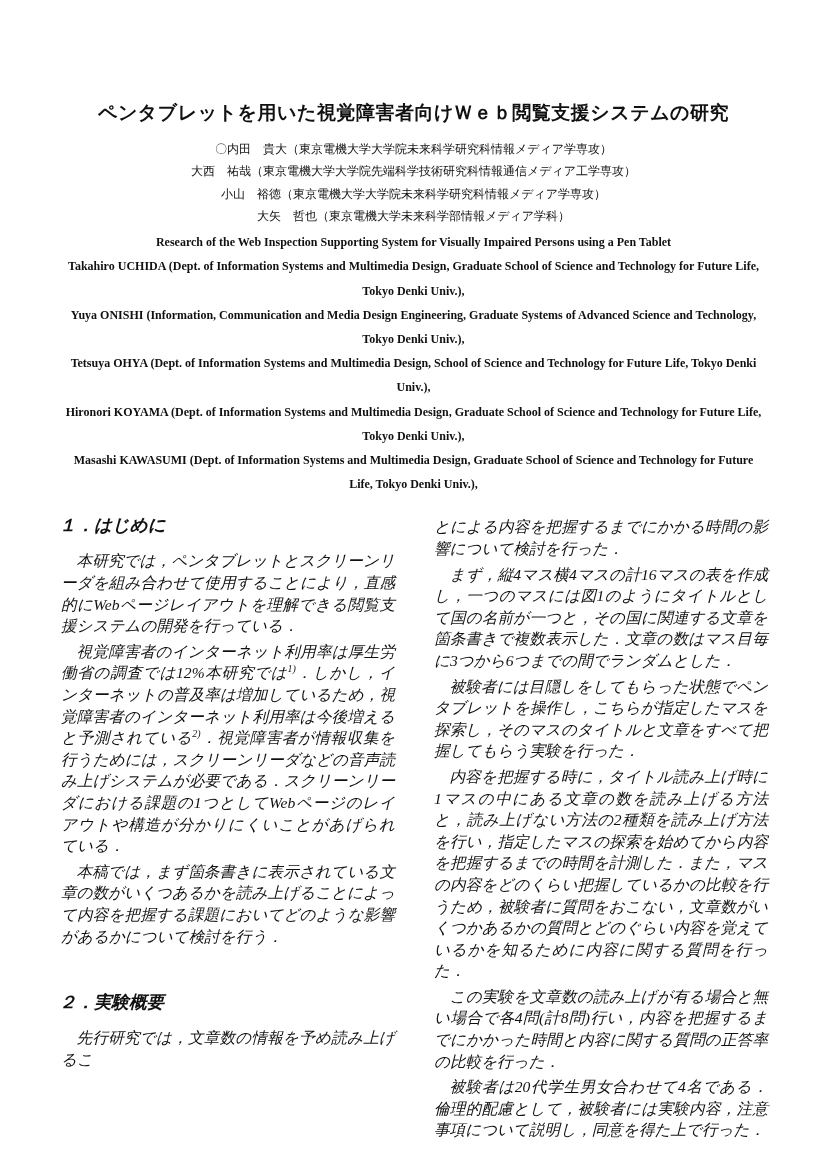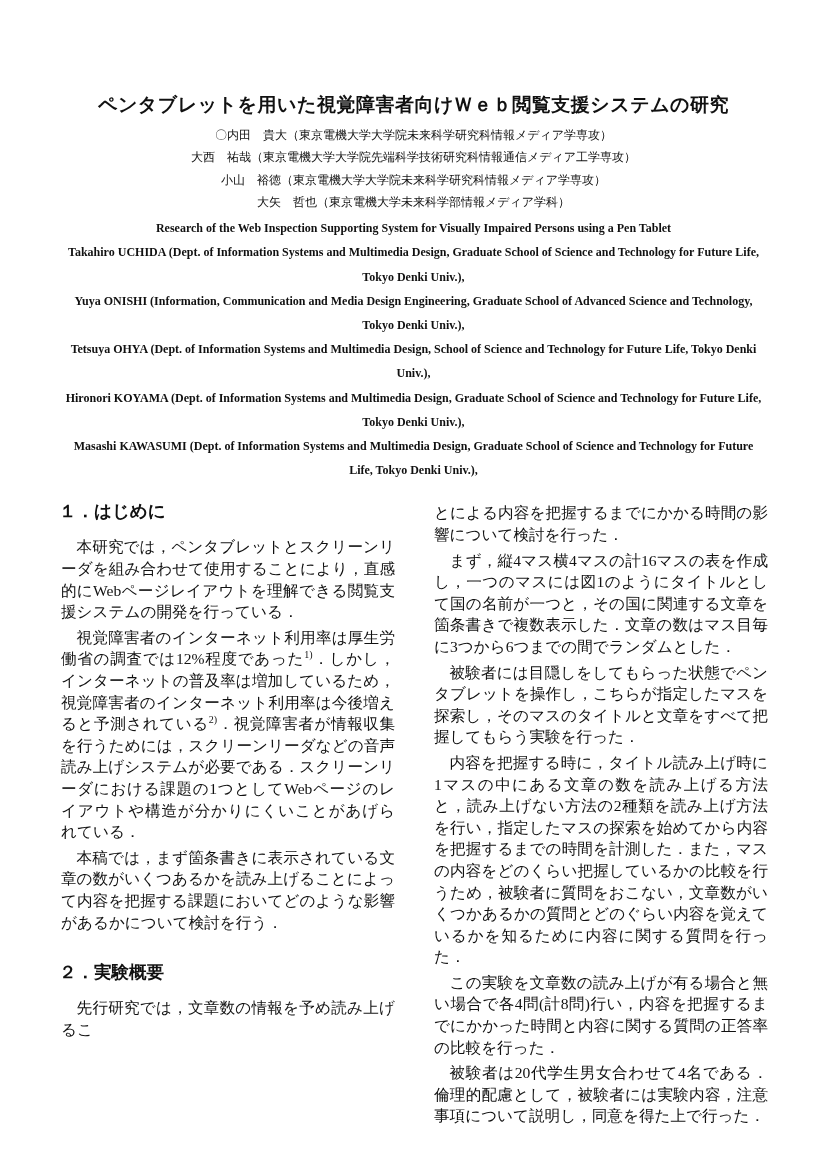--- a/index.html
+++ b/index.html
@@ -8,21 +8,21 @@
     height: 1170px;
     background: #ffffff;
     color: #111111;
     font-family: "Liberation Serif", serif;
     overflow: hidden;
   }
   .page { padding-top: 88px; }
 
   
   .jp-title {
-    margin: 4px;
+    margin: 12px;
     font-family: "Liberation Sans", sans-serif;
     font-weight: bold;
     font-size: 19px;
     line-height: 26px;
     text-align: center;
     letter-spacing: 0.5px;
   }
 
   
   .jp-authors { margin-top: 6px; }
@@ -45,33 +45,34 @@
     line-height: 24.2px;
     text-align: center;
   }
 
   
   .columns {
     display: flex;
     gap: 31px;
     padding: 16px 55px 0 57px;
     box-sizing: border-box;
+    font-style: italic;
   }
   .col {
     width: 345px;
     font-family: "Liberation Serif", serif;
   }
   .col h2 {
     font-family: "Liberation Sans", sans-serif;
     font-weight: bold;
     font-size: 17.5px;
     line-height: 26px;
     margin: 0 0 12px 2px;
   }
-  .col h2.second { margin-top: 26px; }
+  .col h2.second { margin-top: 42px; }
   .col p {
     margin: 4px;
     font-size: 15.6px;
     line-height: 21.6px;
     text-align: justify;
     text-indent: 1em;
   }
   .col p.cont { text-indent: 0; }
   sup.ref {
     font-size: 10px;
@@ -89,34 +90,34 @@
   <div class="jp-authors">
     <div class="jp-author">〇内田　貴大（東京電機大学大学院未来科学研究科情報メディア学専攻）</div>
     <div class="jp-author">大西　祐哉（東京電機大学大学院先端科学技術研究科情報通信メディア工学専攻）</div>
     <div class="jp-author">小山　裕徳（東京電機大学大学院未来科学研究科情報メディア学専攻）</div>
     <div class="jp-author">大矢　哲也（東京電機大学未来科学部情報メディア学科）</div>
   </div>
 
   <div class="en-block">
     <div class="en-line">Research of the Web Inspection Supporting System for Visually Impaired Persons using a Pen Tablet</div>
     <div class="en-line">Takahiro UCHIDA (Dept. of Information Systems and Multimedia Design, Graduate School of Science and Technology for Future Life, Tokyo Denki Univ.),</div>
-    <div class="en-line">Yuya ONISHI (Information, Communication and Media Design Engineering, Graduate School of Advanced Science and Technology, Tokyo Denki Univ.),</div>
+    <div class="en-line">Yuya ONISHI (Information, Communication and Media Design Engineering, Graduate Systems of Advanced Science and Technology, Tokyo Denki Univ.),</div>
     <div class="en-line">Tetsuya OHYA (Dept. of Information Systems and Multimedia Design, School of Science and Technology for Future Life, Tokyo Denki Univ.),</div>
     <div class="en-line">Hironori KOYAMA (Dept. of Information Systems and Multimedia Design, Graduate School of Science and Technology for Future Life, Tokyo Denki Univ.),</div>
     <div class="en-line">Masashi KAWASUMI (Dept. of Information Systems and Multimedia Design, Graduate School of Science and Technology for Future Life, Tokyo Denki Univ.),</div>
   </div>
 
   <div class="columns">
 
     <div class="col">
       <h2>１．はじめに</h2>
 
       <p>本研究では，ペンタブレットとスクリーンリーダを組み合わせて使用することにより，直感的にWebページレイアウトを理解できる閲覧支援システムの開発を行っている．</p>
 
-      <p><span>視覚障害者のインターネット利用率は厚生労働省の調査では12%程度であった</span><sup class="ref">1)</sup><span>．しかし，インターネットの普及率は増加しているため，視覚障害者のインターネット利用率は今後増えると予測されている</span><sup class="ref">2)</sup><span>．視覚障害者が情報収集を行うためには，スクリーンリーダなどの音声読み上げシステムが必要である．スクリーンリーダにおける課題の1つとしてWebページのレイアウトや構造が分かりにくいことがあげられている．</span></p>
+      <p><span>視覚障害者のインターネット利用率は厚生労働省の調査では12%本研究では</span><sup class="ref">1)</sup><span>．しかし，インターネットの普及率は増加しているため，視覚障害者のインターネット利用率は今後増えると予測されている</span><sup class="ref">2)</sup><span>．視覚障害者が情報収集を行うためには，スクリーンリーダなどの音声読み上げシステムが必要である．スクリーンリーダにおける課題の1つとしてWebページのレイアウトや構造が分かりにくいことがあげられている．</span></p>
 
 
       <p>本稿では，まず箇条書きに表示されている文章の数がいくつあるかを読み上げることによって内容を把握する課題においてどのような影響があるかについて検討を行う．</p>
 
       <h2 class="second">２．実験概要</h2>
 
       <p>先行研究では，文章数の情報を予め読み上げるこ</p>
     </div>
 
     <div class="col">

